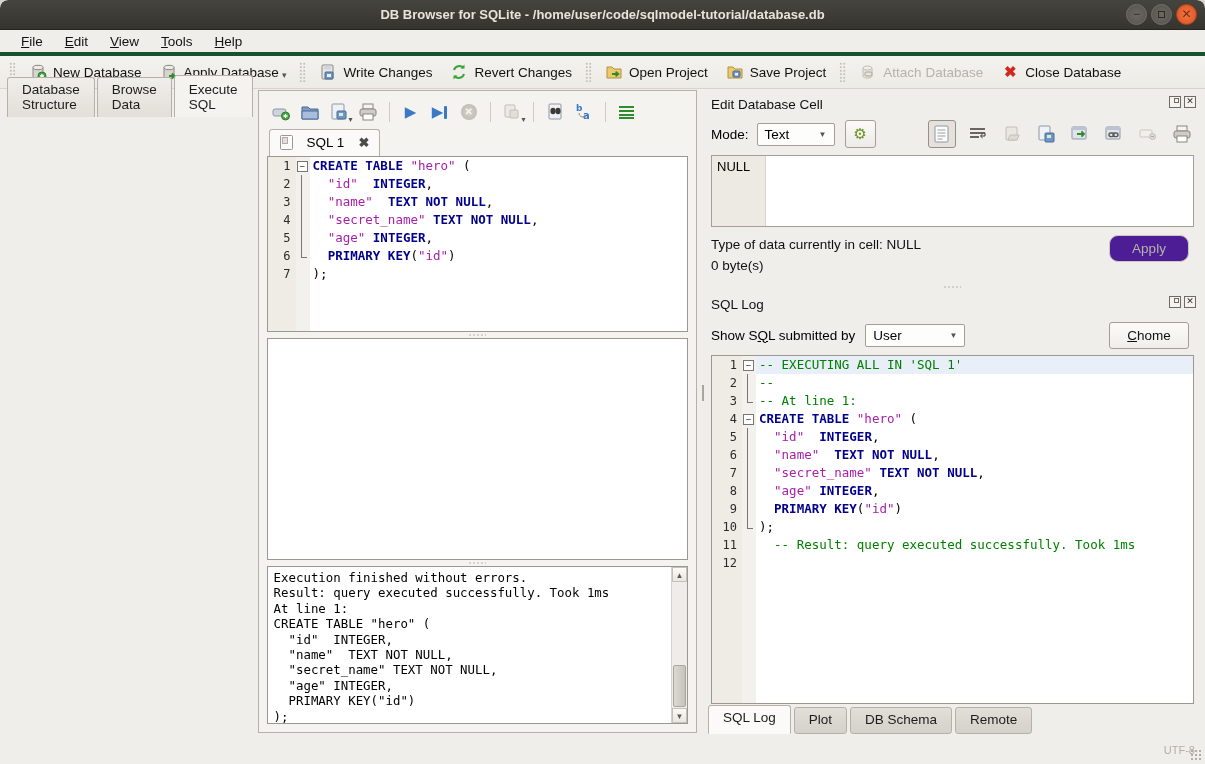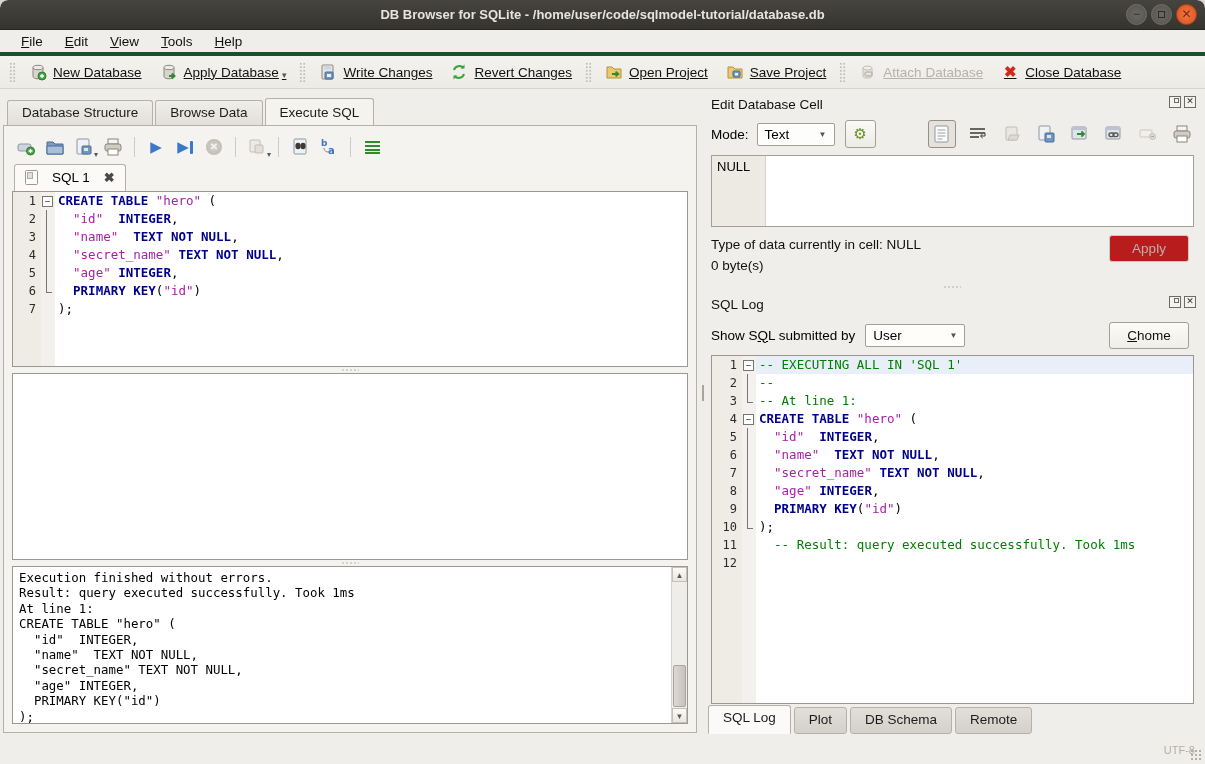--- a/index.html
+++ b/index.html
@@ -26,29 +26,29 @@
             background:#f0eeea; border-bottom:4px solid #14532d; font-size:13.5px; color:#111;}
   .menu-item{ padding:4px 11px; }
   .menu-item u{ text-decoration:underline; }
 
   
   .toolbar{ height:33px; flex:0 0 33px; display:flex; align-items:center; gap:2px;
             background:linear-gradient(#f4f2ee,#ecebe6); border-bottom:1px solid #d8d4cd;
             padding:0 6px; font-size:13.5px; color:#111; }
   .grip{ width:7px; height:20px; margin:0 3px;
          background-image:radial-gradient(#c2beb6 1px, transparent 1.2px); background-size:3.5px 3.5px; }
-  .tb-btn{ display:flex; align-items:center; gap:6px; padding:4px 8px; border-radius:3px; white-space:nowrap;text-decoration:underline; }
+  .tb-btn{ display:flex; align-items:center; gap:6px; padding:4px 8px; border-radius:3px; white-space:nowrap; }
   .tb-btn.disabled{ color:#b6b2aa; }
   .tb-caret{ font-size:9px; color:#555; margin-left:-3px; align-self:flex-end; padding-bottom:1px;}
   .icon16{ width:18px; height:18px; display:inline-block; flex:0 0 18px; }
   .red-x{ color:#cf2b20; font-weight:bold; font-size:15px; width:18px; text-align:center; }
 
   
   .content{ flex:1; display:flex; min-height:0; }
-  .left{ width:700px; flex:0 0 700px; display:flex; flex-direction:column; padding:1px 0 0 0;margin-top:8px; }
+  .left{ width:700px; flex:0 0 700px; display:flex; padding:1px 0 0 0; }
   .vsplit{ width:5px; flex:0 0 5px; position:relative; }
   .vsplit::before{ content:""; position:absolute; left:2px; top:296px; height:16px; width:2px;
                    background-image:radial-gradient(#a9a59d 1px, transparent 1.2px); background-size:2px 4px;}
   .right{ flex:1; display:flex; flex-direction:column; padding:4px 9px 0 3px; min-width:0;}
 
   
   .tabbar{ height:27px; flex:0 0 27px; display:flex; align-items:flex-end; padding-left:7px; font-size:13.5px;}
   .mtab{ padding:4px 14px 5px; border:1px solid #b5b1a9; border-bottom:none; margin-right:2px;
          background:linear-gradient(#f0eeea,#e2dfd9); border-radius:3px 3px 0 0; color:#1c1c1c; }
   .mtab.active{ background:#f4f3ef; padding-top:6px; position:relative; z-index:2; }
@@ -128,21 +128,21 @@
   .ci{ width:24px; height:24px; display:flex; align-items:center; justify-content:center; border-radius:3px;}
   .ci.pressed{ border:1px solid #958f86; background:#e5e2dc; width:28px; height:28px;}
 
   .cell-editor{ flex:0 0 72px; border:1px solid #a39f97; background:#fff; display:flex; margin:2px 2px 0 3px;}
   .cell-gutter{ flex:0 0 54px; background:#edeae4; border-right:1px solid #d8d4cd; font-size:13px;
                 padding:3px 0 0 5px; color:#000; }
   .type-row{ flex:0 0 54px; display:flex; align-items:center; padding:2px 2px 0 3px; position:relative;}
   .type-texts{ font-size:13.5px; color:#111; line-height:21px; }
   .btn{ width:80px; height:27px; border:1px solid #a39f97; border-radius:3px; font-size:13.5px;
         background:linear-gradient(#fcfbf9,#efeee9); display:flex; align-items:center; justify-content:center; color:#111;}
-  .btn.disabled{ border-color:#cdc9c1; color:#b7b3ab; background:#b91c1c; }
+  .btn.disabled{ border-color:#cdc9c1; color:#b7b3ab; background:#4c1d95;border-radius:9px; }
   .apply-pos{ position:absolute; right:7px; top:8px; }
   .dock-gap{ flex:0 0 12px; position:relative;}
   .dock-gap::before{ content:""; position:absolute; top:5px; left:50%; margin-left:-9px; width:18px; height:2px;
        background-image:radial-gradient(#a9a59d 1px, transparent 1.2px); background-size:4px 2px;}
 
   .filter-row{ height:40px; flex:0 0 40px; display:flex; align-items:center; font-size:13.5px; gap:10px; padding-left:3px;}
   .clear-pos{ margin-left:auto; margin-right:7px; }
   .log-wrap{ flex:1; display:flex; flex-direction:column; min-height:0; margin:0 2px 0 3px;}
 
   .bottom-tabs{ height:32px; flex:0 0 32px; display:flex; align-items:flex-start; padding-top:3px; gap:3px; font-size:13.5px;}

